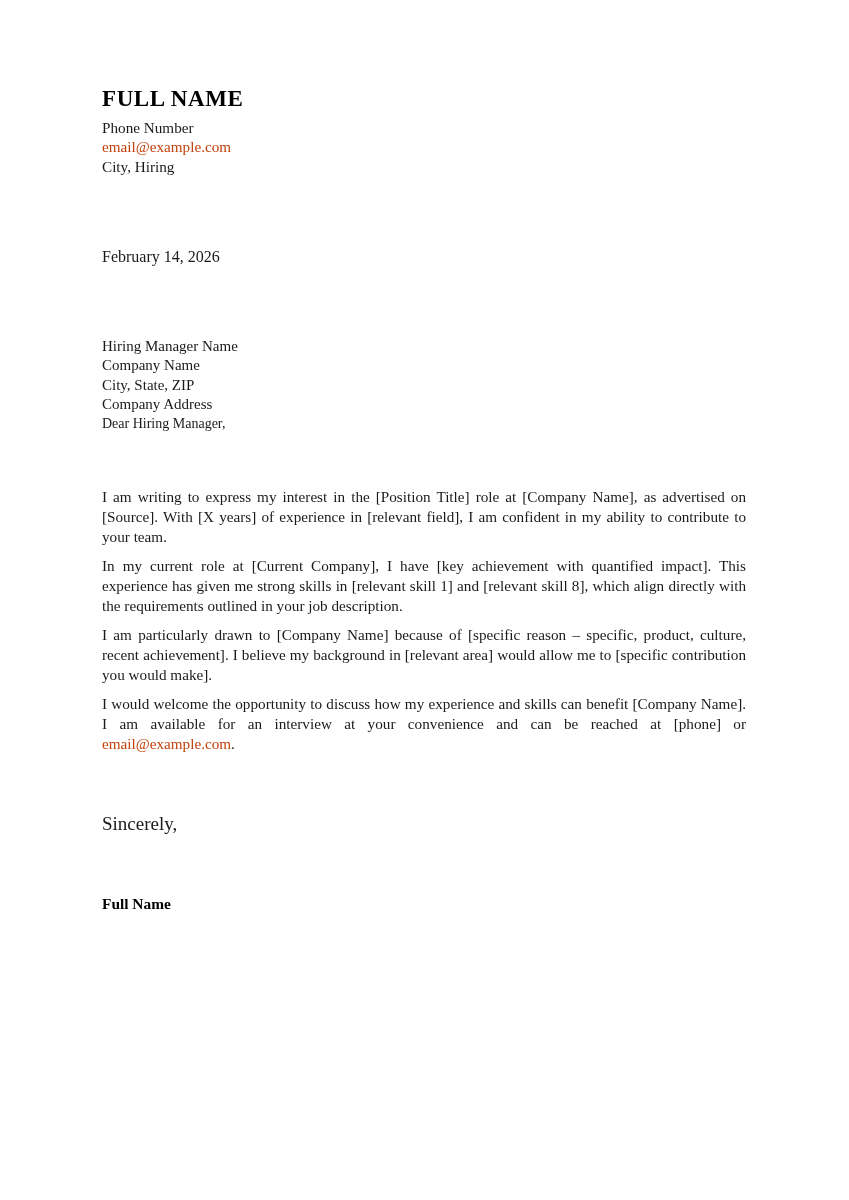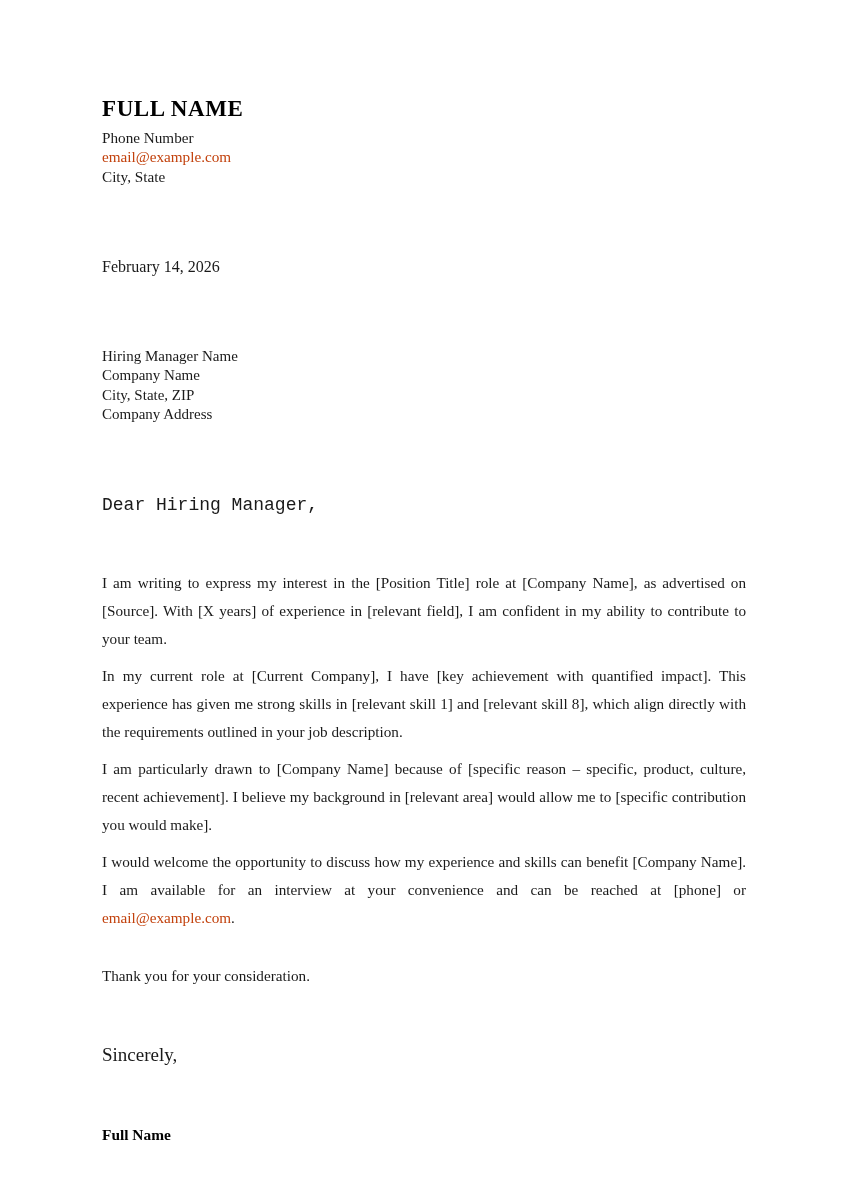--- a/index.html
+++ b/index.html
@@ -17,21 +17,21 @@
     margin: 0 auto;
     overflow: hidden;
     font-family: "Liberation Serif", "DejaVu Serif", serif;
     color: #1a1a1a;
     -webkit-font-smoothing: antialiased;
   }
 
   .content {
     position: absolute;
     left: 102px;
-    top: 96px;
+    top: 86px;
     width: 644px;
   }
 
   
   .sender-name {
     font-size: 23px;
     font-weight: bold;
     letter-spacing: 0.6px;
     line-height: 26px;
     margin: 0 0 6px 0;
@@ -69,34 +69,32 @@
     line-height: 19.3px;
   }
 
   .recipient-line {
     display: block;
     white-space: nowrap;
   }
 
   
   .salutation {
-    margin-top: 72px;
-    font-size: 18px;
+    font-size: 14px;
     line-height: 19.3px;
-    font-family: Liberation Mono, monospace;
   }
 
   
   .body-block {
     margin-top: 53px;
   }
 
   .body-paragraph {
     font-size: 15.2px;
-    line-height: 28px;
+    line-height: 20px;
     text-align: justify;
     text-justify: inter-word;
     margin: 0 0 9px 0;
     hyphens: none;
     -webkit-hyphens: none;
   }
 
   .body-paragraph:last-child {
     margin-bottom: 0;
   }
@@ -126,21 +124,21 @@
 <body>
 
 <div class="page">
   <div class="content">
 
     <div class="sender-block">
       <h1 class="sender-name">FULL NAME</h1>
       <div class="sender-lines">
         <span class="sender-line">Phone Number</span>
         <span class="sender-line"><a class="email-link" href="#">email@example.com</a></span>
-        <span class="sender-line">City, State</span>
+        <span class="sender-line">City, Hiring</span>
       </div>
     </div>
 
     <div class="date-block">February 14, 2026</div>
 
     <div class="recipient-block">
       <span class="recipient-line">Hiring Manager Name</span>
       <span class="recipient-line">Company Name</span>
       <span class="recipient-line">City, State, ZIP</span>
       <span class="recipient-line">Company Address</span>
@@ -148,20 +146,19 @@
 
     <div class="salutation">Dear Hiring Manager,</div>
 
     <div class="body-block">
       <p class="body-paragraph">I am writing to express my interest in the [Position Title] role at [Company Name], as advertised on [Source].  With [X years] of experience in [relevant field], I am confident in my ability to contribute to your team.</p>
       <p class="body-paragraph">In my current role at [Current Company], I have [key achievement with quantified impact].  This experience has given me strong skills in [relevant skill 1] and [relevant skill 8], which align directly with the requirements outlined in your job description.</p>
       <p class="body-paragraph">I am particularly drawn to [Company Name] because of [specific reason – specific, product, culture, recent achievement].  I believe my background in [relevant area] would allow me to [specific contribution you would make].</p>
       <p class="body-paragraph"><span>I would welcome the opportunity to discuss how my experience and skills can benefit [Company Name].  I am available for an interview at your convenience and can be reached at [phone] or </span><a class="email-link" href="#">email@example.com</a><span>.</span></p>
     </div>
 
-    <div class="thanks">Thank you for your consideration.</div>
 
     <div class="sincerely">Sincerely,</div>
 
     <div class="signature-name">Full Name</div>
 
   </div>
 </div>
 
 </body></html>

